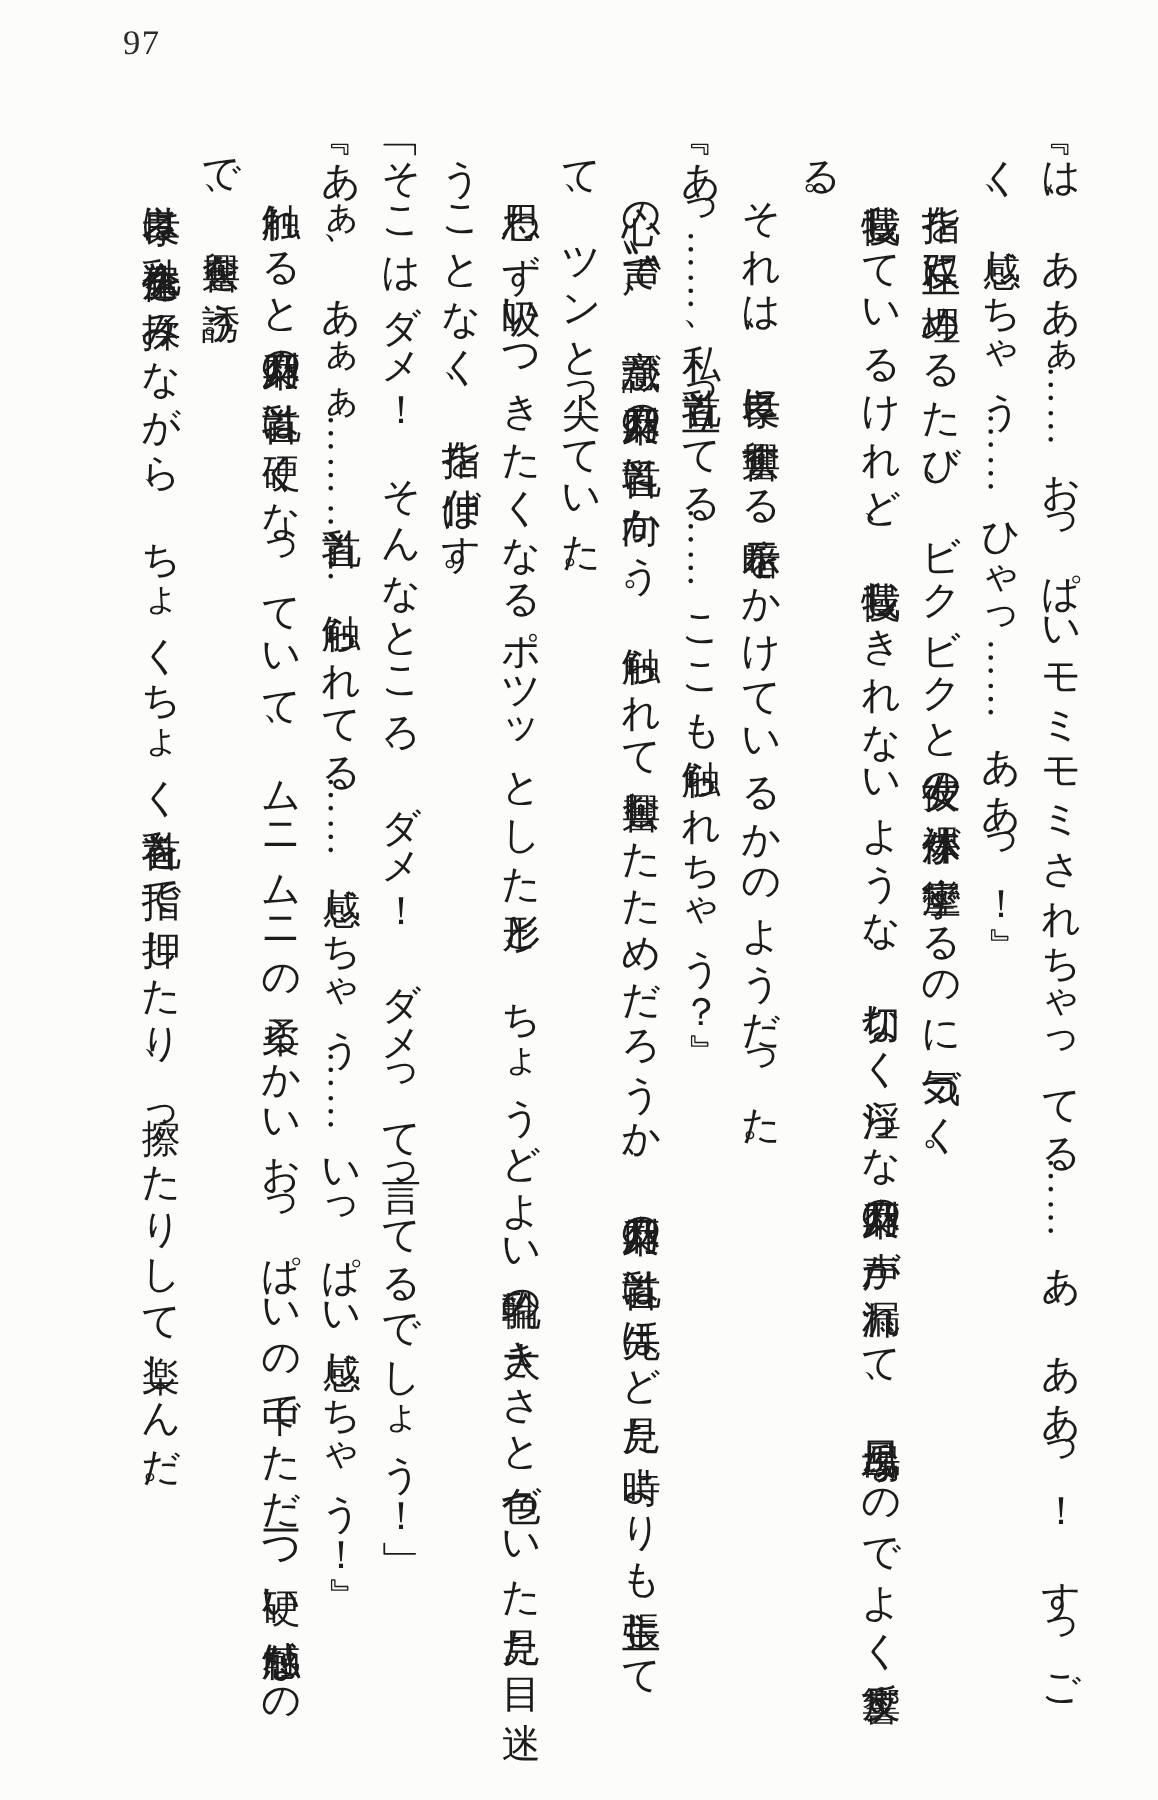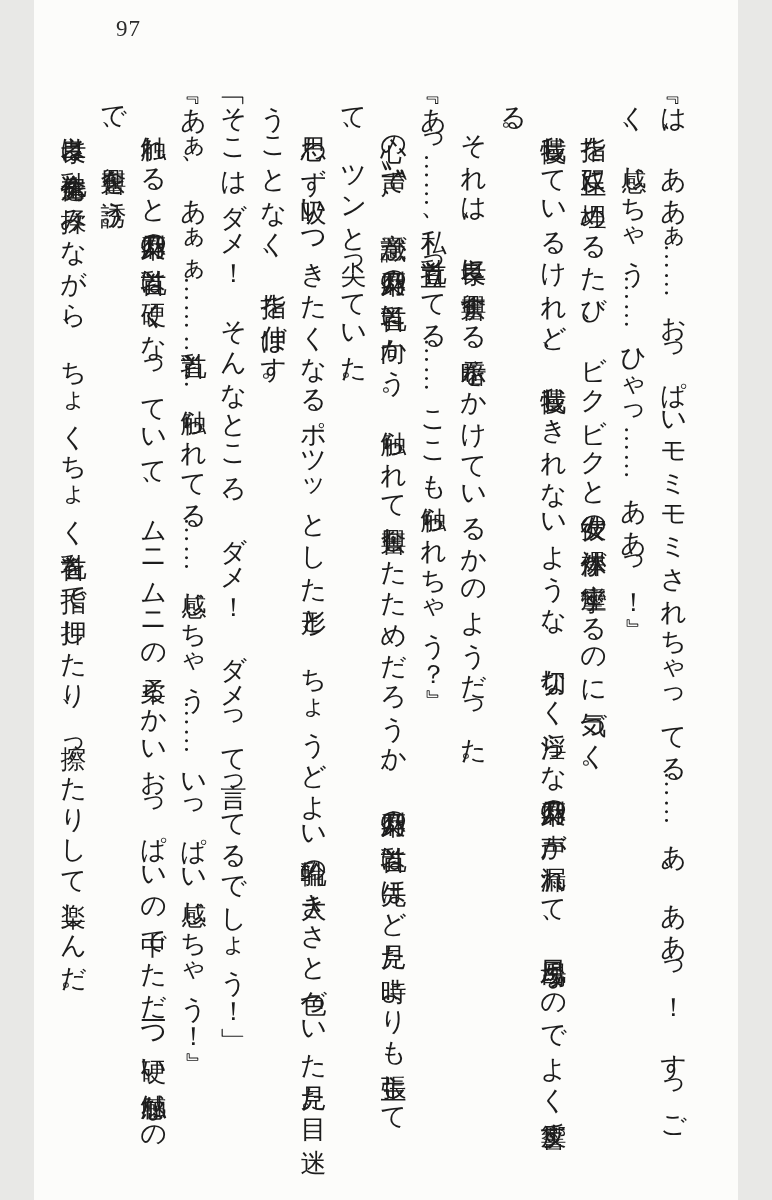--- a/index.html
+++ b/index.html
@@ -2,21 +2,21 @@
 <html lang="ja"><head>
 <meta charset="utf-8">
 <style>
   html, body {
     margin: 0;
     padding: 0;
     background: #e8e8e6;
   }
   .page {
     position: relative;
-    width: 704px;
+    width: 772px;
     height: 1200px;
     margin: 0 auto;
     background: #fcfcfa;
     overflow: hidden;
     font-family: "Liberation Serif", "DejaVu Serif", serif;
   }
   .page-number {
     position: absolute;
     top: 16px;
     left: 82px;

